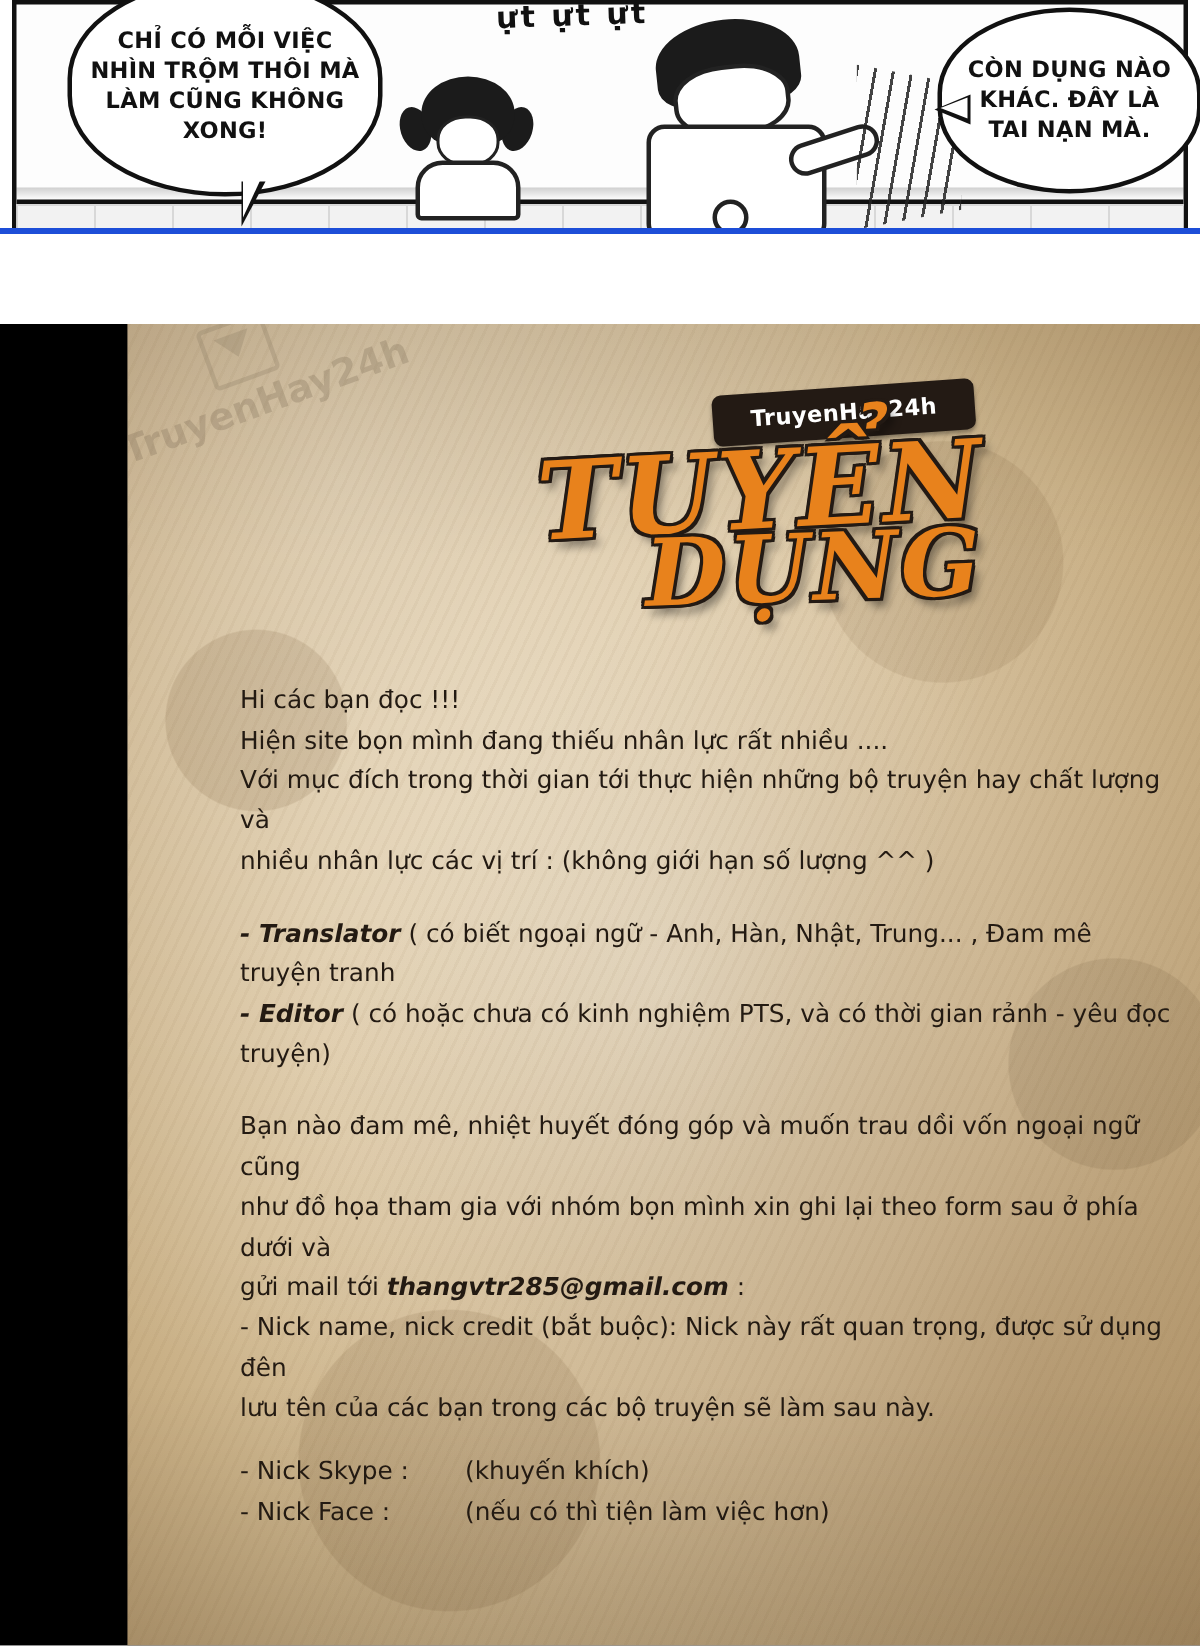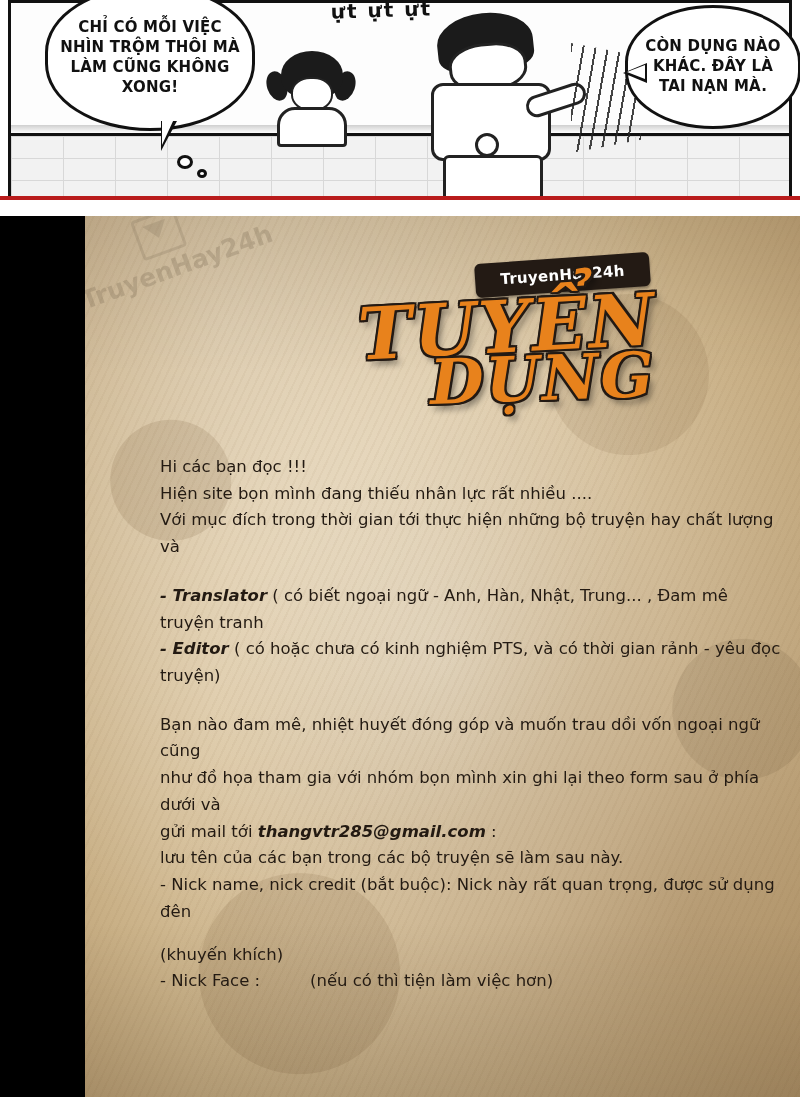--- a/index.html
+++ b/index.html
@@ -14,23 +14,23 @@
     position: relative;
     font-family: "Liberation Sans", sans-serif;
     overflow: hidden;
   }
 
   
   #manga-panel {
     position: absolute;
     left: 0; top: 0;
     width: 800px;
-    height: 200px;
+    height: 156px;
     background: #ffffff;
-    border-bottom: 4px solid #b91c1c;
+    border-bottom: 4px solid #1d4ed8;
     overflow: hidden;
   }
   .panel-frame {
     position: absolute;
     left: 8px; top: 0px;
     width: 784px; height: 206px;
     border: 3px solid #111;
     background: #fdfdfd;
   }
   
@@ -424,43 +424,45 @@
       </div>
       <div class="title-word" id="word-tuyen">TUYỂN</div>
       <div class="title-word" id="word-dung">DỤNG</div>
     </div>
 
     <div id="poster-body">
 
       <p>Hi các bạn đọc !!!</p>
       <p>Hiện site bọn mình đang thiếu nhân lực rất nhiều ....</p>
       <p>Với mục đích trong thời gian tới thực hiện những bộ truyện hay chất lượng và</p>
+      <p>nhiều nhân lực các vị trí : (không giới hạn số lượng ^^ )</p>
 
       <div class="gap-md"></div>
 
       <p>
         <span class="bolditalic">- Translator</span><span> ( có biết ngoại ngữ - Anh, Hàn, Nhật, Trung... , Đam mê truyện tranh</span>
       </p>
       <p>
         <span class="bolditalic">- Editor</span><span> ( có hoặc chưa có kinh nghiệm PTS, và có thời gian rảnh - yêu đọc truyện)</span>
       </p>
 
       <div class="gap-md"></div>
 
       <p>Bạn nào đam mê, nhiệt huyết đóng góp và muốn trau dồi vốn ngoại ngữ cũng</p>
       <p>như đồ họa tham gia với nhóm bọn mình xin ghi lại theo form sau ở phía dưới và</p>
       <p>
         <span>gửi mail tới </span><span class="bolditalic">thangvtr285@gmail.com</span><span> :</span>
       </p>
+      <p>- Nick name, nick credit (bắt buộc): Nick này rất quan trọng, được sử dụng đên</p>
       <p>lưu tên của các bạn trong các bộ truyện sẽ làm sau này.</p>
-      <p>- Nick name, nick credit (bắt buộc): Nick này rất quan trọng, được sử dụng đên</p>
 
       <div class="gap-sm"></div>
 
       <div class="contact-row">
+        <span class="contact-label">- Nick Skype   :</span>
         <span class="contact-val">(khuyến khích)</span>
       </div>
       <div class="contact-row">
         <span class="contact-label">- Nick Face      :</span>
         <span class="contact-val">(nếu có thì tiện làm việc hơn)</span>
       </div>
 
     </div>
 
   </div>

